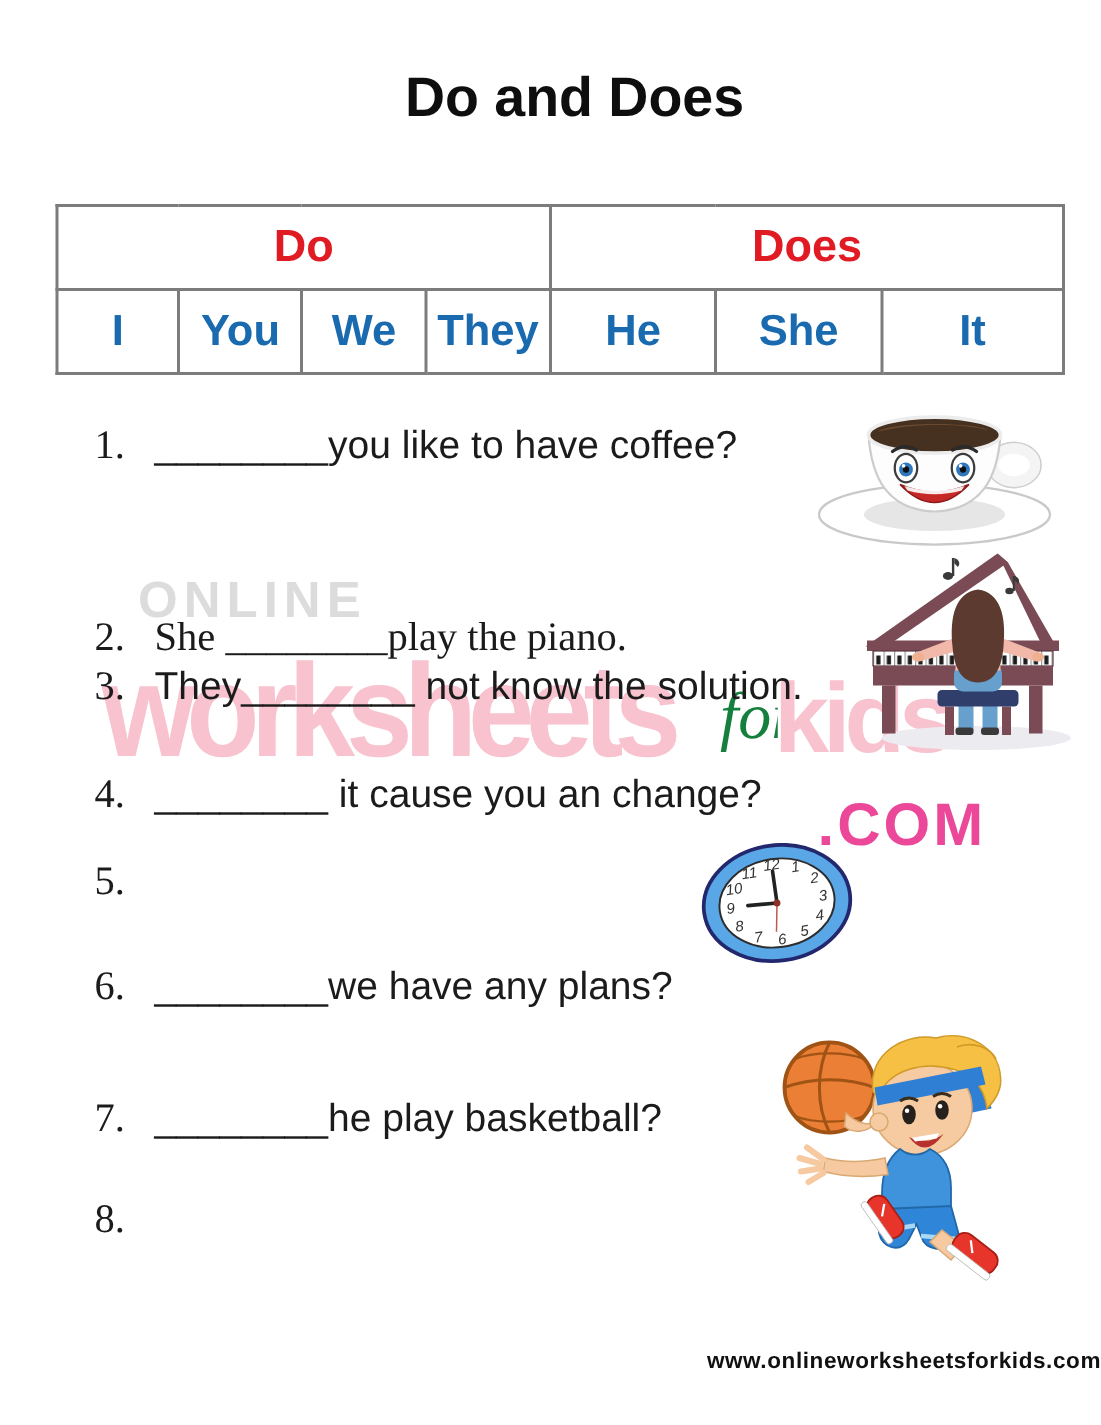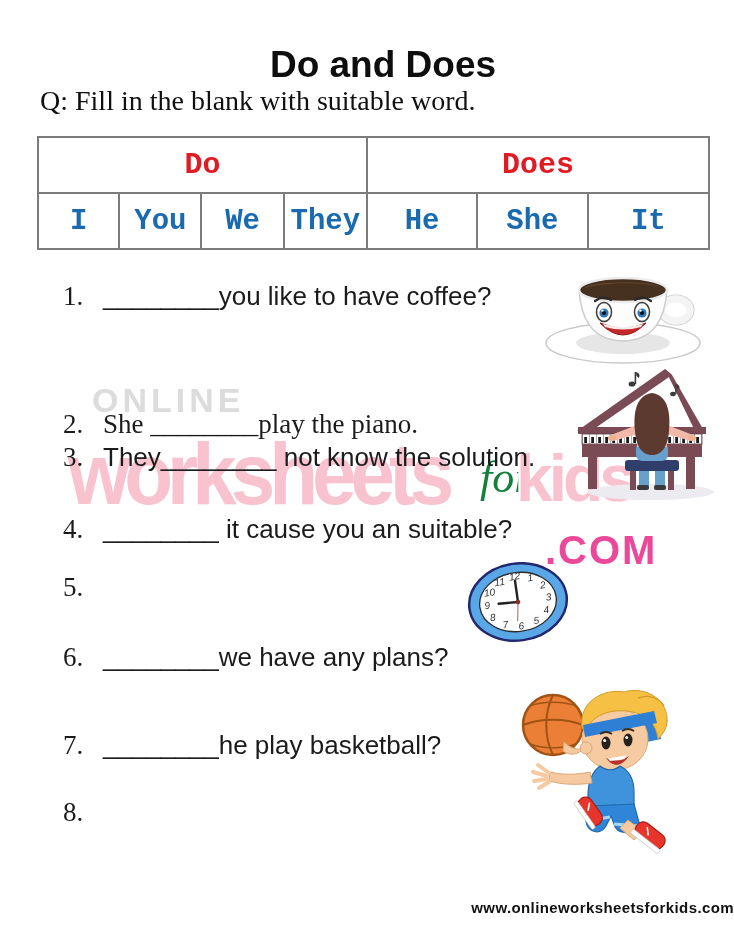--- a/index.html
+++ b/index.html
@@ -18,21 +18,21 @@
     position:absolute; top:85px; left:40px;
     font-family:"Liberation Serif", serif; font-size:28px; color:#101010; z-index:3;
   }
   
   table.grid {
     position:absolute; left:37px; top:136px; width:673px;
     border-collapse:collapse; z-index:3; background:transparent;
   }
   table.grid td {
     border:2px solid #7c7c7c; text-align:center; vertical-align:middle;
-    height:56px; font-family:Liberation Mono, monospace; font-weight:bold;
+    height:56px; font-family:Liberation Sans, sans-serif; font-weight:bold;
   }
   td.hdr  { font-size:30px; color:#e11b24; }
   td.pron { font-size:29px; color:#1a6ab0; }
   
   .q {
     position:absolute; left:63px; display:flex; align-items:baseline;
     z-index:3; white-space:nowrap; color:#1b1b1b;
   }
   .q .num {
     font-family:"Liberation Serif", serif; font-size:27px; width:40px; flex:0 0 40px;
@@ -67,21 +67,20 @@
 
 <div class="page">
 
   <div class="wm wm-online">ONLINE</div>
   <div class="wm wm-works">worksheets</div>
   <div class="wm wm-for">for</div>
   <div class="wm wm-kids">kids</div>
   <div class="wm wm-com">.COM</div>
 
   <div class="title">Do and Does</div>
-  <div class="prompt">Q: Fill in the blank with suitable word.</div>
 
   <table class="grid">
     <colgroup>
       <col style="width:81px">
         <col style="width:82px">
         <col style="width:82px">
         <col style="width:83px">
       <col style="width:110px">
         <col style="width:110px">
         <col style="width:121px">
@@ -110,21 +109,21 @@
   <div class="q" style="top:365px">
     <span class="num">2.</span>
     <span class="txt serif">She ________play the piano.</span>
   </div>
   <div class="q" style="top:442px">
     <span class="num">3.</span>
     <span class="txt sans">They________ not know the solution.</span>
   </div>
   <div class="q" style="top:514px">
     <span class="num">4.</span>
-    <span class="txt sans">________ it cause you an suitable?</span>
+    <span class="txt sans">________ it cause you an change?</span>
   </div>
   <div class="q" style="top:572px">
     <span class="num">5.</span>
   </div>
   <div class="q" style="top:642px">
     <span class="num">6.</span>
     <span class="txt sans">________we have any plans?</span>
   </div>
   <div class="q" style="top:730px">
     <span class="num">7.</span>

